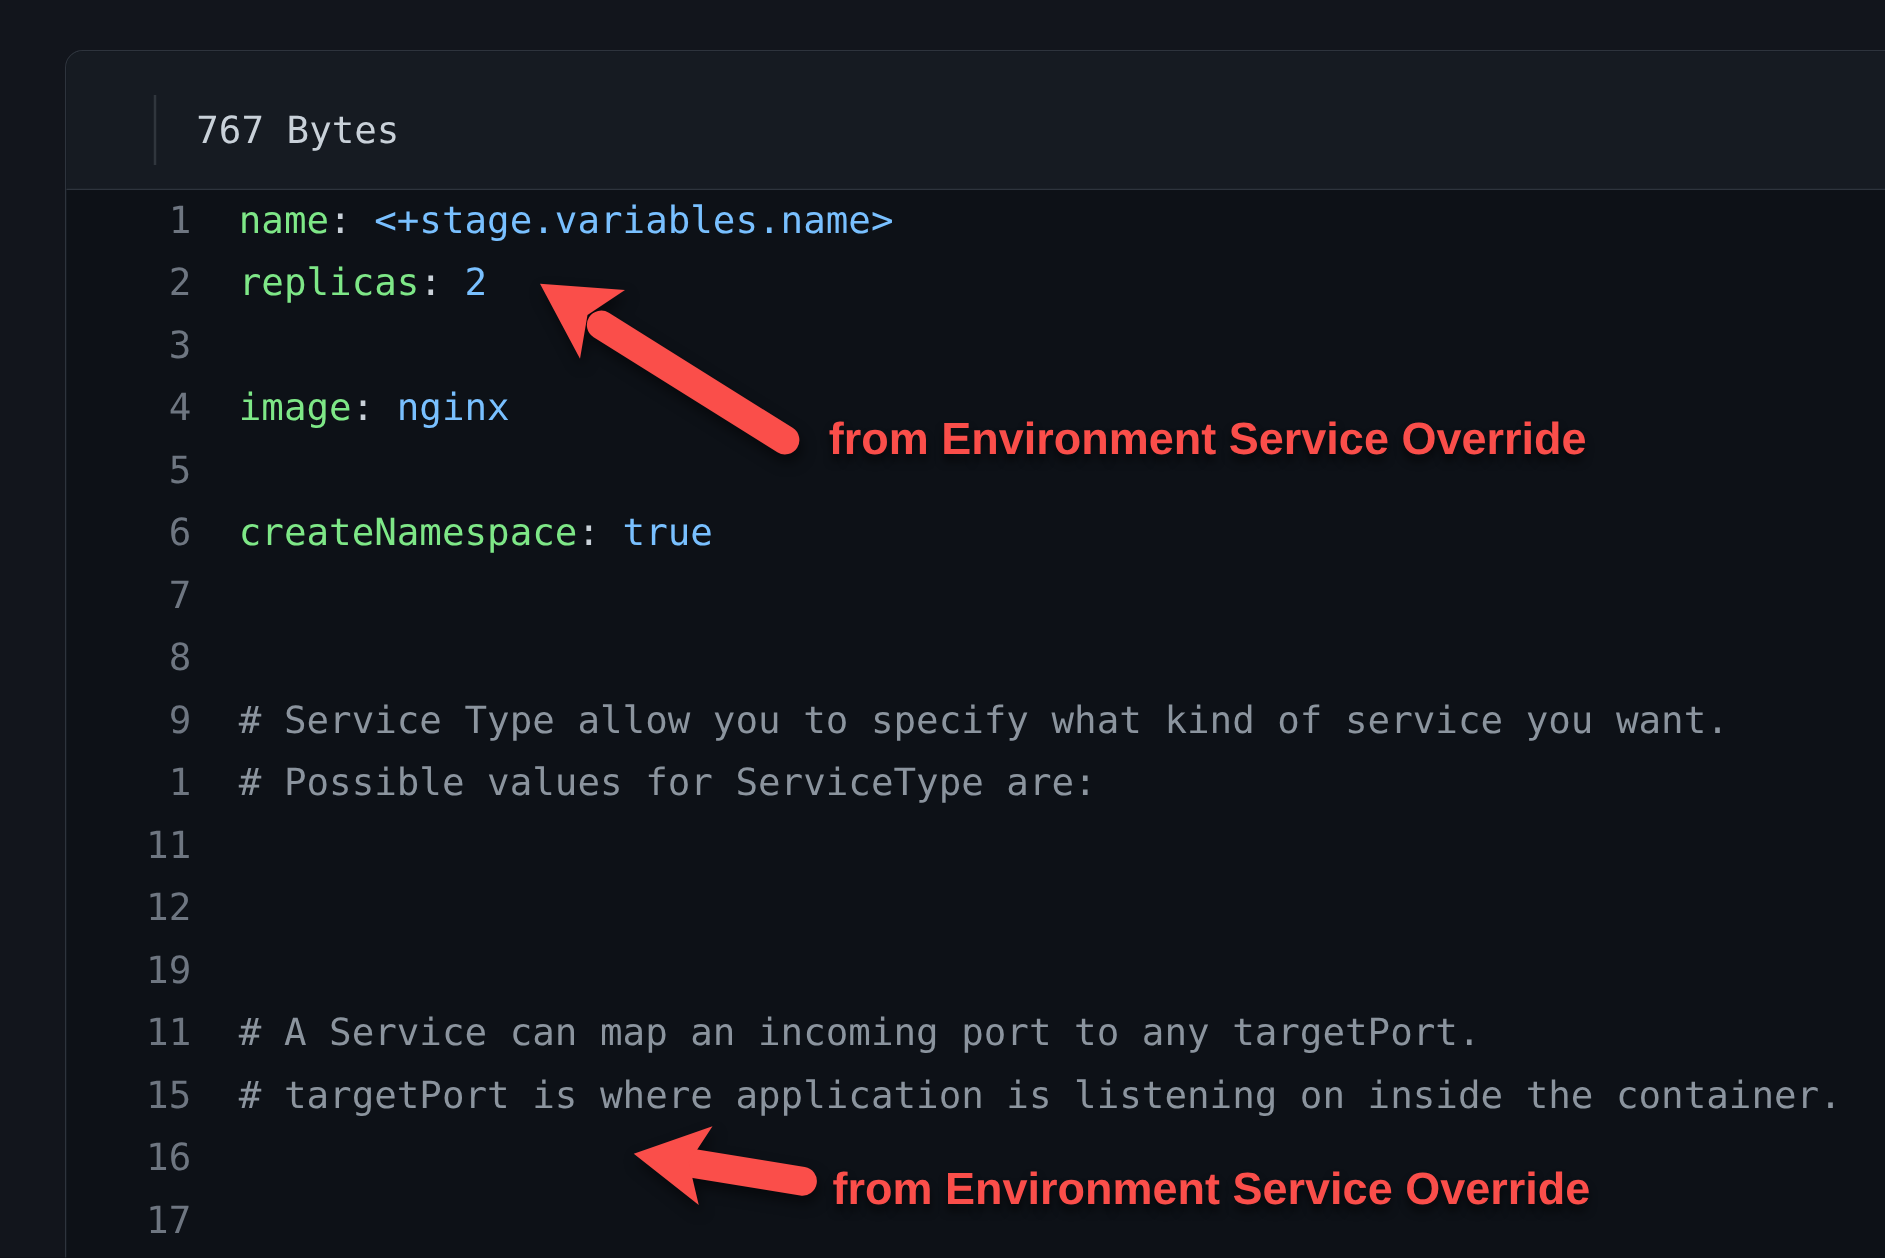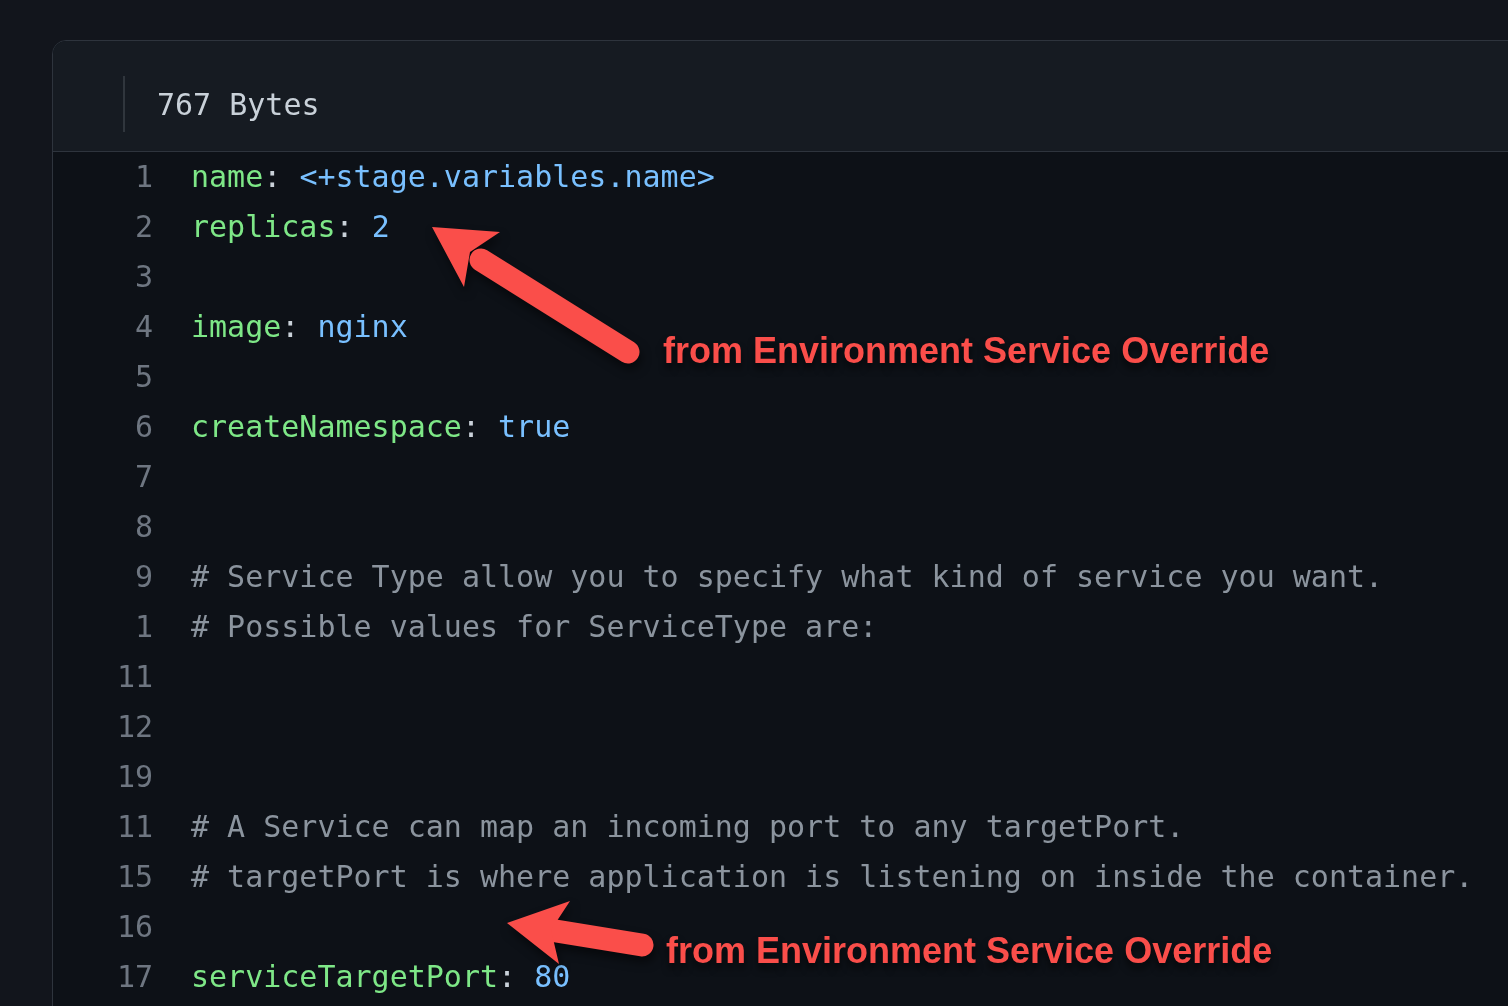--- a/index.html
+++ b/index.html
@@ -167,21 +167,20 @@
     <span class="gutter">15</span>
     <span class="code-text"><span class="tok-com"># targetPort is where application is listening on inside the container.</span></span>
   </div>
 
   <div class="code-row">
     <span class="gutter">16</span>
   </div>
 
   <div class="code-row">
     <span class="gutter">17</span>
-    <span class="code-text"><span class="tok-key">serviceTargetPort</span><span class="tok-punc">: </span><span class="tok-val">80</span></span>
   </div>
 </div>
 </div>
 
 <div class="annotation-layer">
   <svg class="arrow-svg" viewBox="0 0 1508 1006" aria-hidden="true">
     <g class="arrow">
       <path class="shaft" d="M 481 260 L 628 352"></path>
       <path class="head" d="M 432 227 L 500 232 L 470 252 L 464 287 Z"></path>
     </g>

